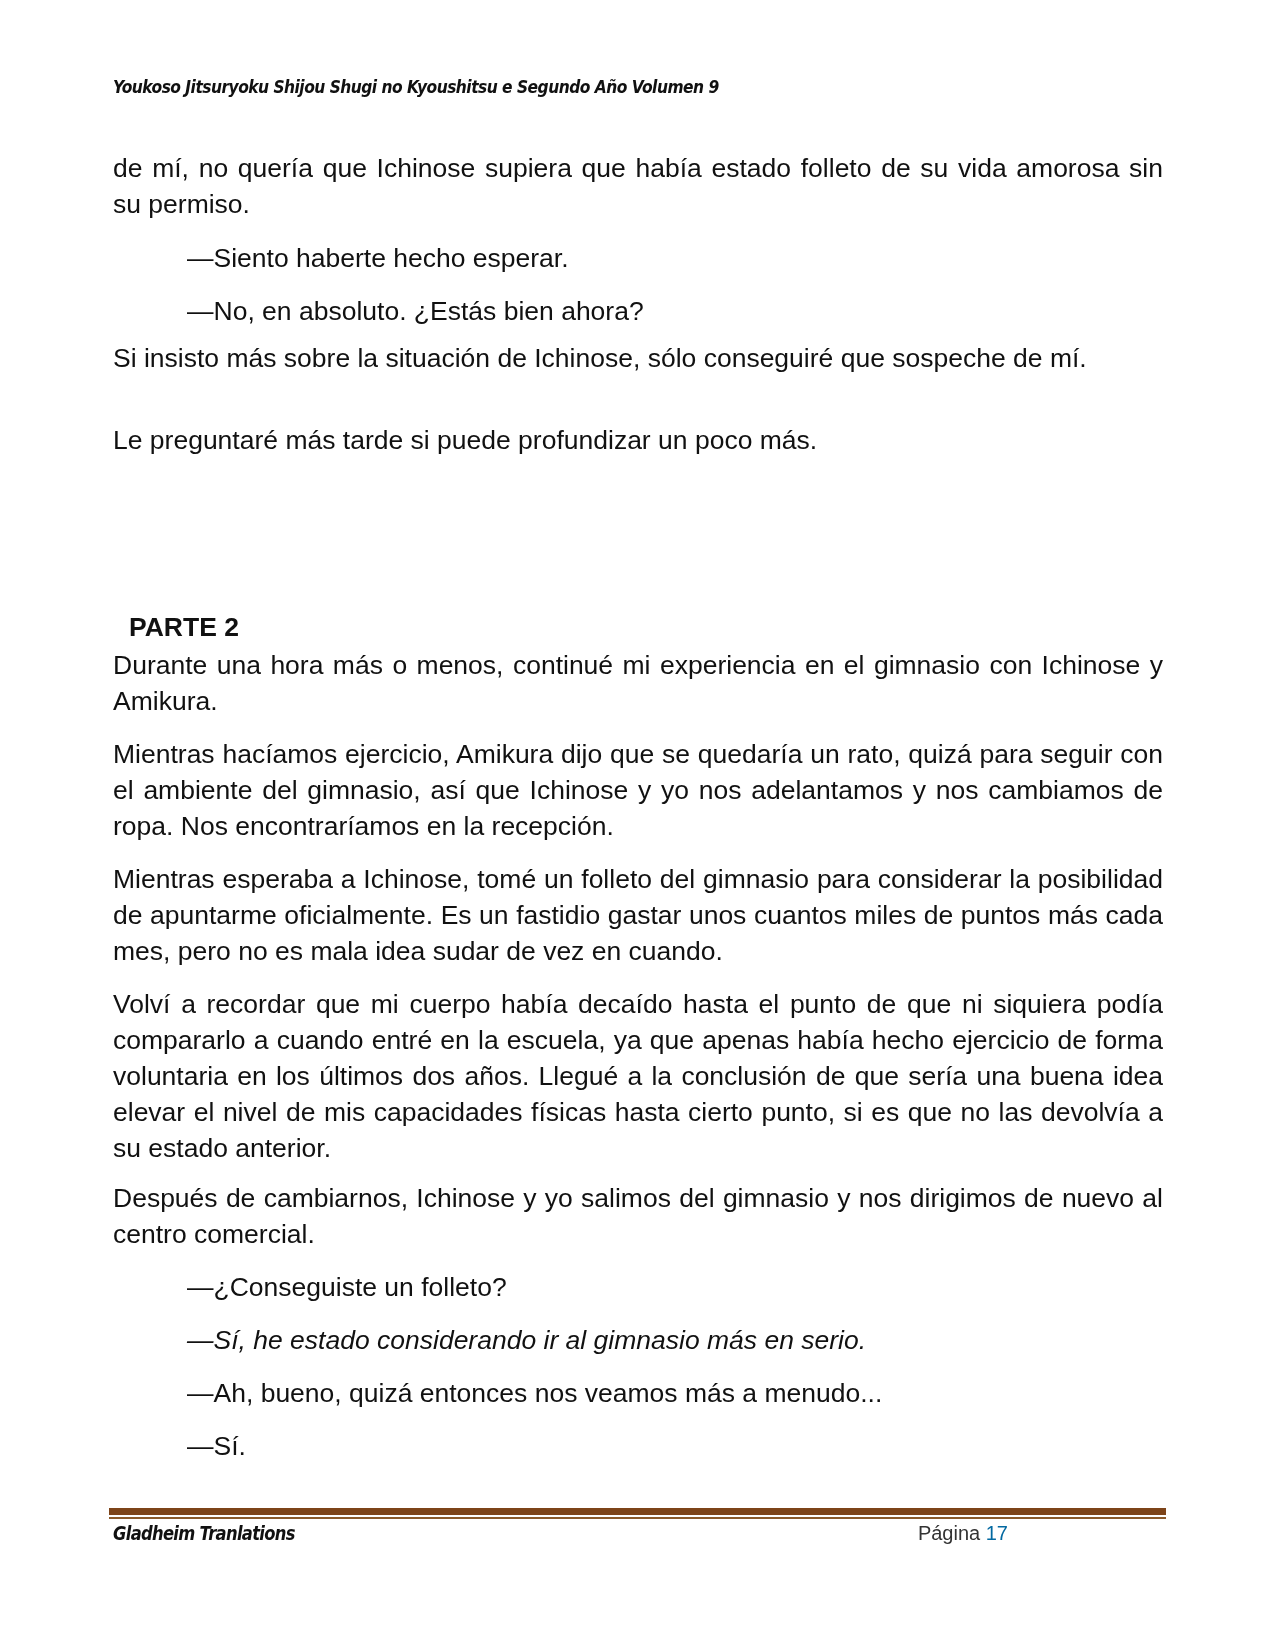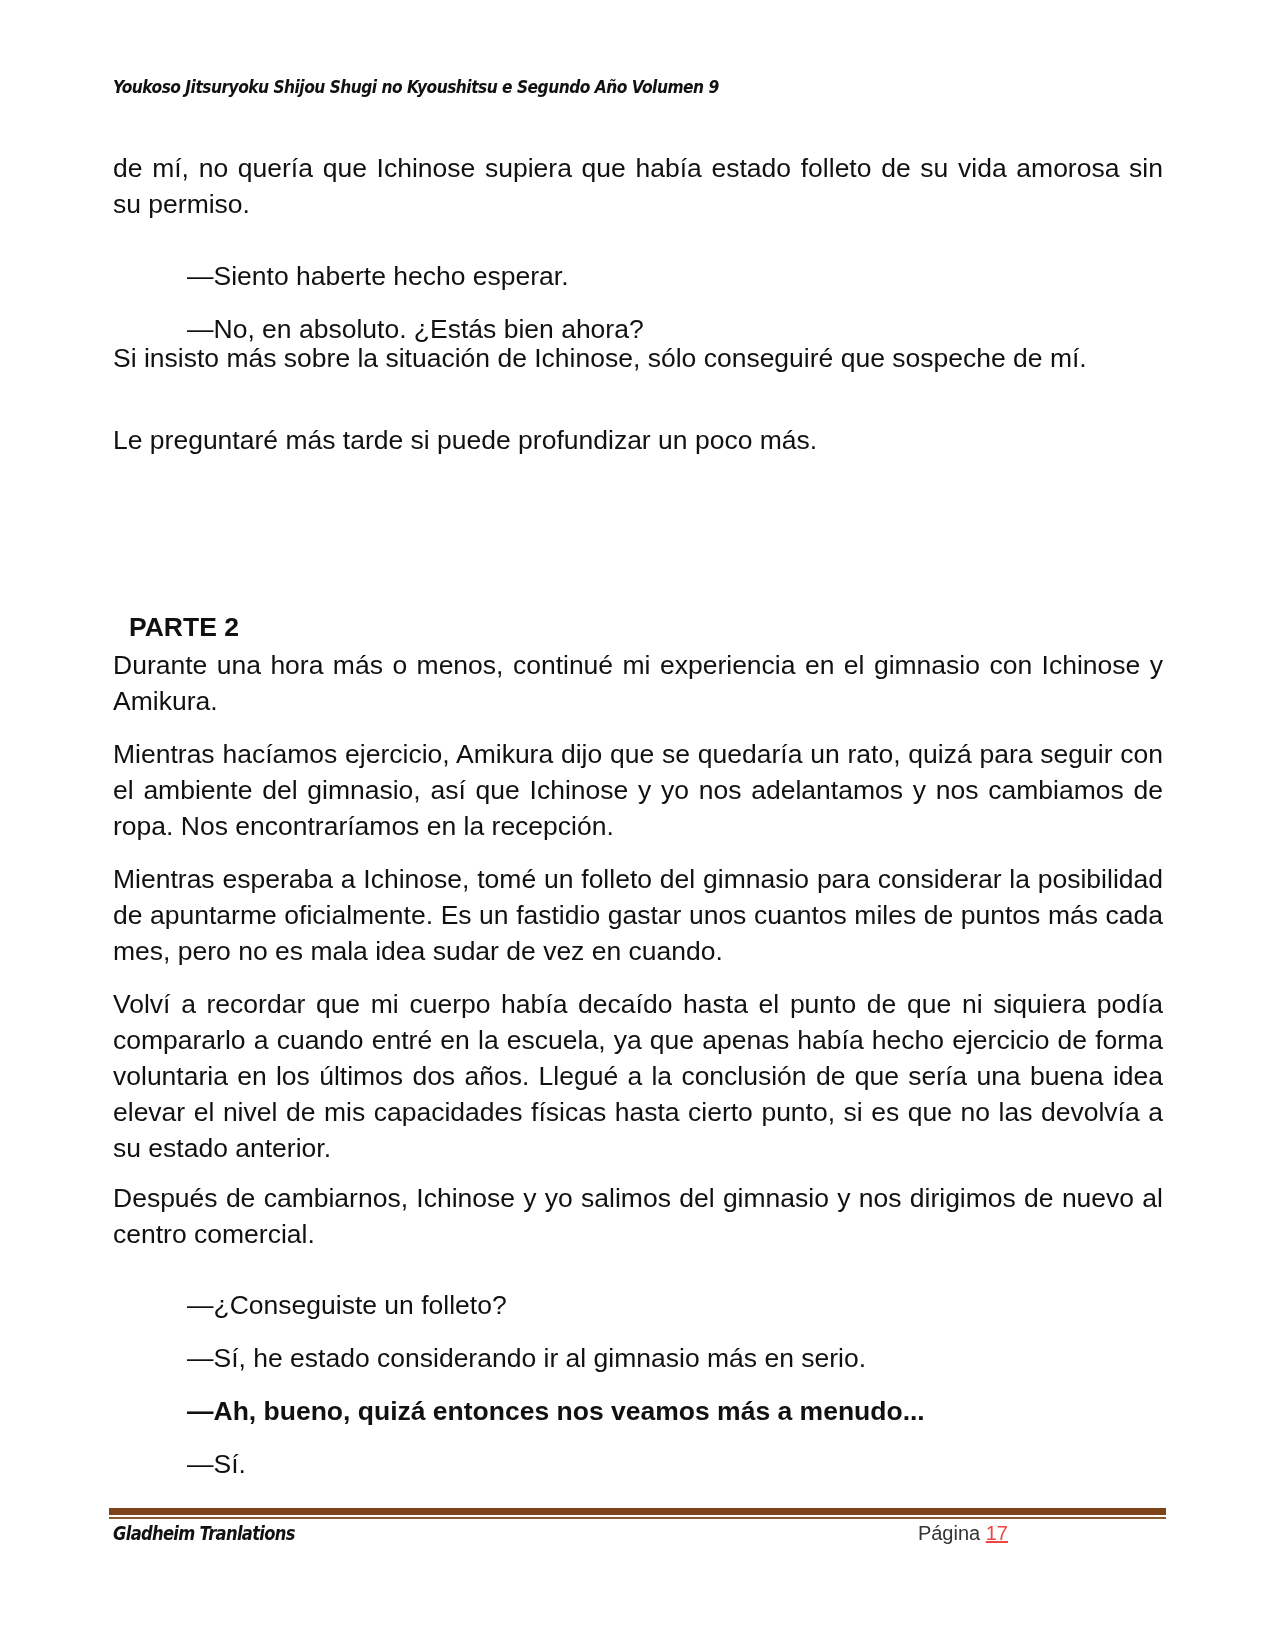--- a/index.html
+++ b/index.html
@@ -15,42 +15,42 @@
       transform: scaleX(0.86); transform-origin: left center;
       white-space: nowrap;
     }
 
     .body-text {
       position: absolute; left: 113px; width: 1050px;
       font-family: "Liberation Sans", sans-serif;
       font-size: 26.5px; line-height: 36px; color: #111;
     }
     .p { margin: 0; text-align: justify; text-align-last: left; }
-    .dialogue { padding-left: 74px; margin-top: 18px; }
+    .dialogue { padding-left: 74px; }
     .heading { font-weight: bold; margin: 16px; }
 
     .block { position: absolute; left: 0; width: 1050px; }
 
     .footer-rule { position: absolute; left: 109px; width: 1057px; }
     .footer-rule .thick { position: absolute; left: 0; top: 0; width: 100%; height: 7px; background: #7d4419; }
     .footer-rule .thin { position: absolute; left: 0; top: 9px; width: 100%; height: 2px; background: #8b5a2b; }
 
     .footer-left {
       position: absolute; left: 113px; top: 1522px;
       font-family: "DejaVu Sans", sans-serif;
       font-style: italic; font-weight: bold; font-size: 19px;
       letter-spacing: -0.8px; color: #111;
       transform: scaleX(0.86); transform-origin: left center; white-space: nowrap;
     }
     .footer-right {
       position: absolute; right: 110px; top: 1522px;
       font-family: "Liberation Sans", sans-serif;
       font-size: 20px; color: #333; white-space: nowrap;
     }
-    .footer-right .num { color: #ef4444; text-decoration: underline; }
+    .footer-right .num { color: #0369a1; }
   </style>
 </head>
 <body>
 
 <div class="page">
 
   <div class="running-header">Youkoso Jitsuryoku Shijou Shugi no Kyoushitsu e  Segundo Año Volumen 9</div>
 
   <div class="body-text" style="top:150px;">
 
@@ -95,25 +95,25 @@
     </div>
 
     <div class="block" style="top:1030px;">
       <p class="p">Después de cambiarnos, Ichinose y yo salimos del gimnasio y nos dirigimos de nuevo al centro comercial.</p>
     </div>
 
     <div class="block" style="top:1119px;">
       <p class="p dialogue">—¿Conseguiste un folleto?</p>
     </div>
 
-    <div class="block" style="top:1172px;">
+    <div class="block" style="top:1172px;font-style:italic;">
       <p class="p dialogue">—Sí, he estado considerando ir al gimnasio más en serio.</p>
     </div>
 
-    <div class="block" style="top:1225px;font-weight:bold;">
+    <div class="block" style="top:1225px;">
       <p class="p dialogue">—Ah, bueno, quizá entonces nos veamos más a menudo...</p>
     </div>
 
     <div class="block" style="top:1278px;">
       <p class="p dialogue">—Sí.</p>
     </div>
   </div>
 
   <div class="footer-rule" style="top:1508px;">
     <div class="thick"></div>

